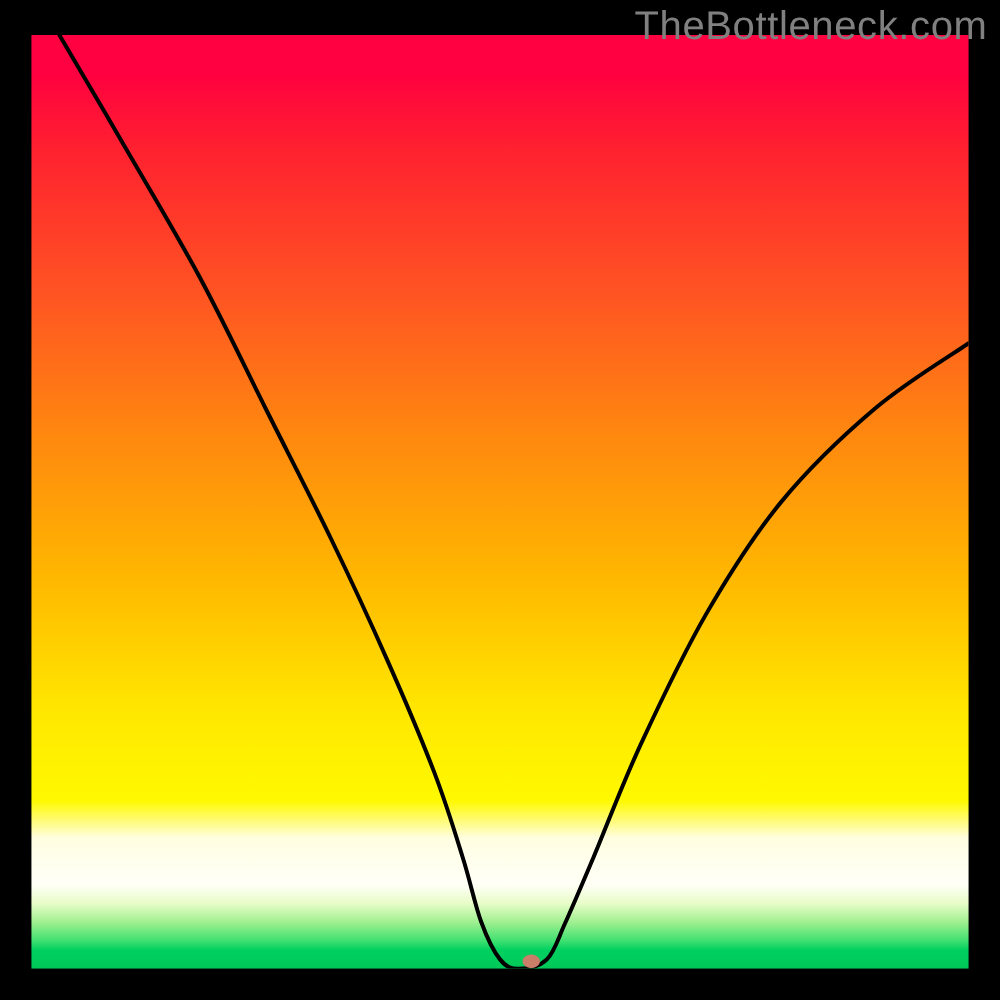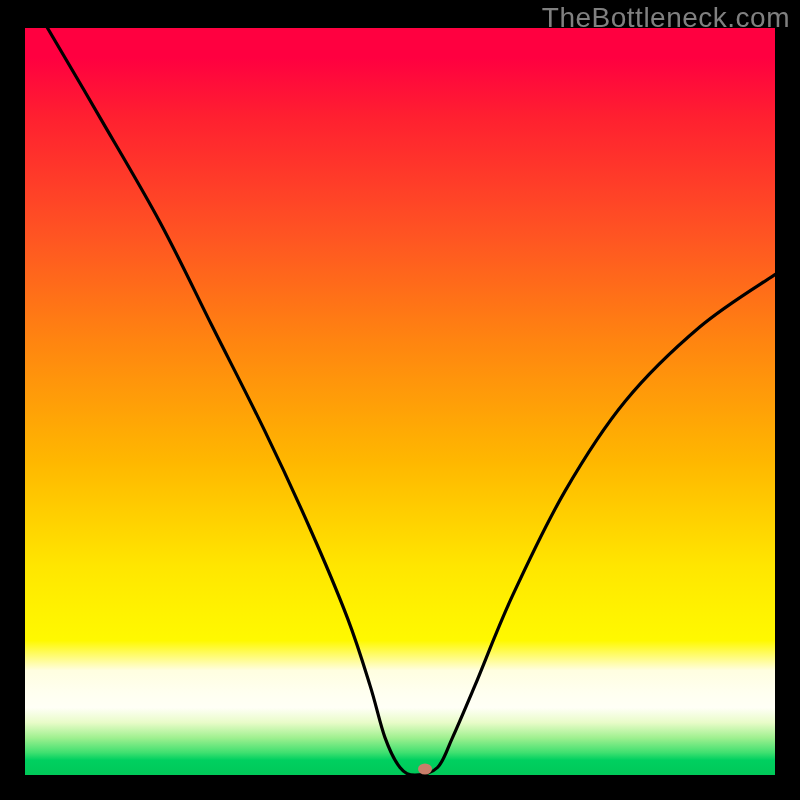--- a/index.html
+++ b/index.html
@@ -15,21 +15,21 @@
     position: relative;
     width: 800px;
     height: 800px;
     background: #000;
   }
   .watermark {
     position: absolute;
     top: 2px;
     right: 10px;
     color: #808080;
-    font-size: 28px;
+    font-size: 32px;
     font-weight: 400;
     letter-spacing: 0.5px;
     z-index: 10;
   }
   .plot-area {
     position: absolute;
     left: 25px;
     top: 28px;
     width: 750px;
     height: 747px;

